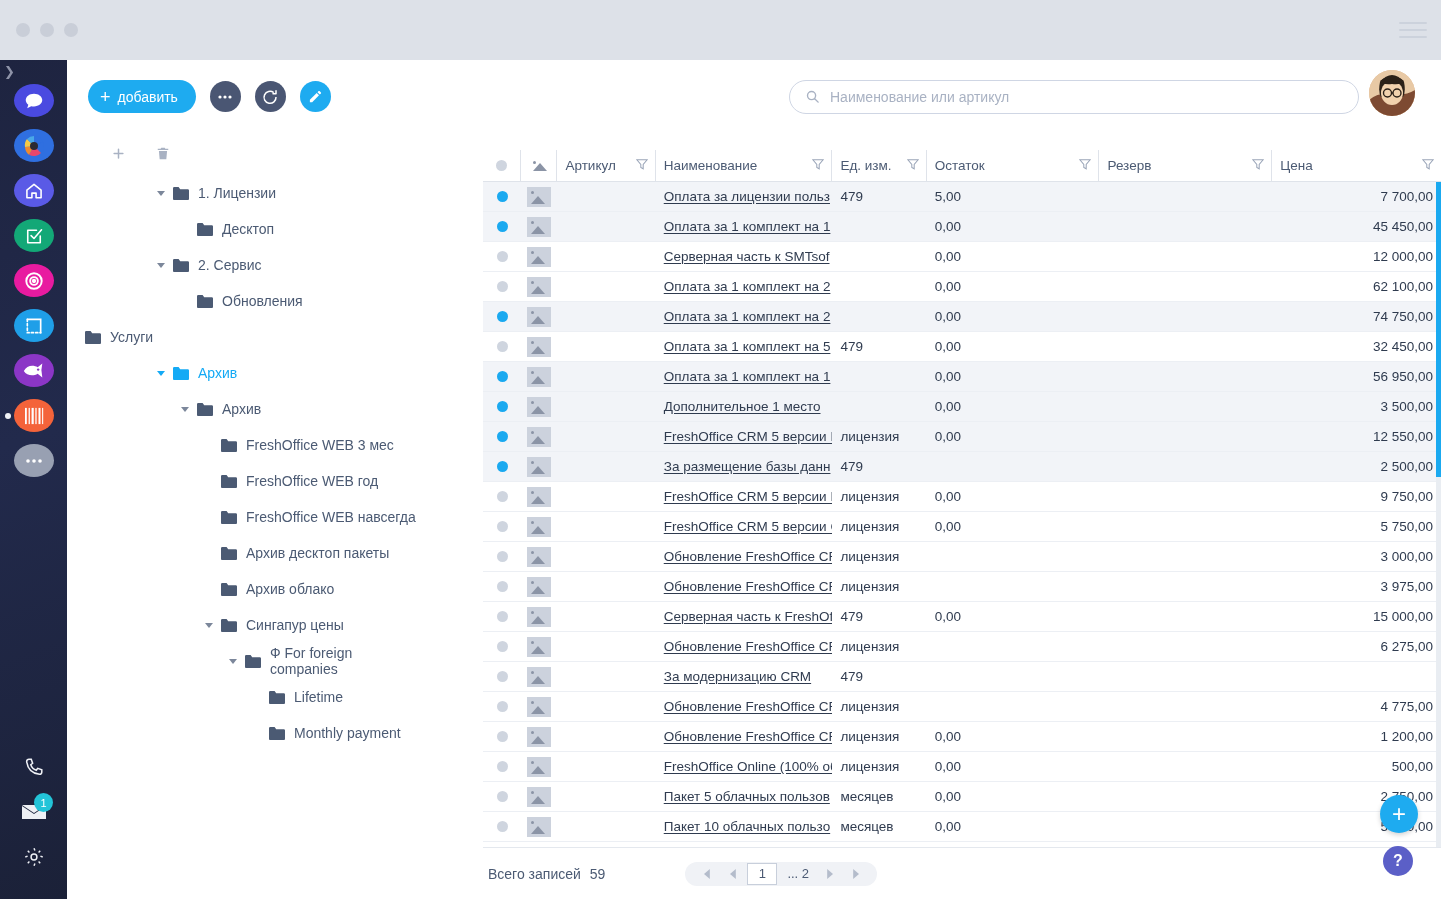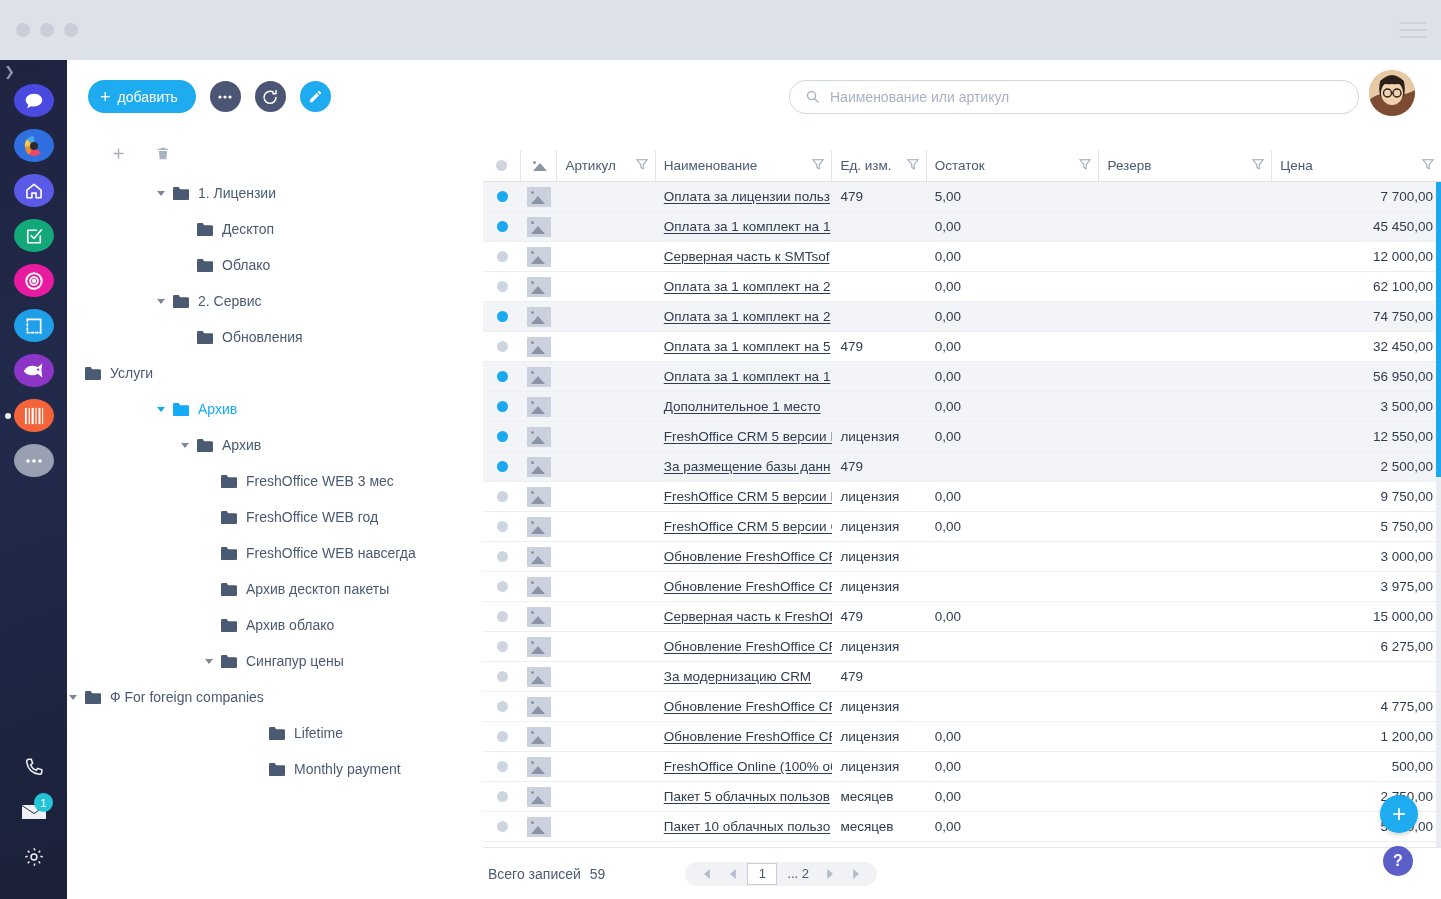--- a/index.html
+++ b/index.html
@@ -486,45 +486,36 @@
           </div>
           <div class="tree-row" style="padding-left: 112px; text-align: center;">
             <span class="caret"></span>
             <span class="folder">
               <svg width="16" height="13" viewBox="0 0 16 13" fill="#4b5a73">
                 <path d="M0 1.3 C0 0.6 0.5 0 1.2 0 L5.6 0 L7.2 2.2 L14.8 2.2 C15.5 2.2 16 2.8 16 3.5 L16 11.7 C16 12.4 15.5 13 14.8 13 L1.2 13 C0.5 13 0 12.4 0 11.7 Z"></path>
               </svg>
             </span>
             <span>Десктоп</span>
           </div>
+          <div class="tree-row" style="padding-left: 88px;">
+            <span class="caret open"></span>
+            <span class="folder">
+              <svg width="16" height="13" viewBox="0 0 16 13" fill="#4b5a73">
+                <path d="M0 1.3 C0 0.6 0.5 0 1.2 0 L5.6 0 L7.2 2.2 L14.8 2.2 C15.5 2.2 16 2.8 16 3.5 L16 11.7 C16 12.4 15.5 13 14.8 13 L1.2 13 C0.5 13 0 12.4 0 11.7 Z"></path>
+              </svg>
+            </span>
+            <span>2. Сервис</span>
+          </div>
           <div class="tree-row" style="padding-left: 112px;">
             <span class="caret"></span>
             <span class="folder">
               <svg width="16" height="13" viewBox="0 0 16 13" fill="#4b5a73">
                 <path d="M0 1.3 C0 0.6 0.5 0 1.2 0 L5.6 0 L7.2 2.2 L14.8 2.2 C15.5 2.2 16 2.8 16 3.5 L16 11.7 C16 12.4 15.5 13 14.8 13 L1.2 13 C0.5 13 0 12.4 0 11.7 Z"></path>
               </svg>
             </span>
-            <span>Облако</span>
-          </div>
-          <div class="tree-row" style="padding-left: 88px;">
-            <span class="caret open"></span>
-            <span class="folder">
-              <svg width="16" height="13" viewBox="0 0 16 13" fill="#4b5a73">
-                <path d="M0 1.3 C0 0.6 0.5 0 1.2 0 L5.6 0 L7.2 2.2 L14.8 2.2 C15.5 2.2 16 2.8 16 3.5 L16 11.7 C16 12.4 15.5 13 14.8 13 L1.2 13 C0.5 13 0 12.4 0 11.7 Z"></path>
-              </svg>
-            </span>
-            <span>2. Сервис</span>
-          </div>
-          <div class="tree-row" style="padding-left: 112px;">
-            <span class="caret"></span>
-            <span class="folder">
-              <svg width="16" height="13" viewBox="0 0 16 13" fill="#4b5a73">
-                <path d="M0 1.3 C0 0.6 0.5 0 1.2 0 L5.6 0 L7.2 2.2 L14.8 2.2 C15.5 2.2 16 2.8 16 3.5 L16 11.7 C16 12.4 15.5 13 14.8 13 L1.2 13 C0.5 13 0 12.4 0 11.7 Z"></path>
-              </svg>
-            </span>
             <span>Обновления</span>
           </div>
           <div class="tree-row" style="">
             <span class="caret"></span>
             <span class="folder">
               <svg width="16" height="13" viewBox="0 0 16 13" fill="#4b5a73">
                 <path d="M0 1.3 C0 0.6 0.5 0 1.2 0 L5.6 0 L7.2 2.2 L14.8 2.2 C15.5 2.2 16 2.8 16 3.5 L16 11.7 C16 12.4 15.5 13 14.8 13 L1.2 13 C0.5 13 0 12.4 0 11.7 Z"></path>
               </svg>
             </span>
             <span>Услуги</span>
@@ -594,21 +585,21 @@
           </div>
           <div class="tree-row" style="padding-left: 136px;">
             <span class="caret open"></span>
             <span class="folder">
               <svg width="16" height="13" viewBox="0 0 16 13" fill="#4b5a73">
                 <path d="M0 1.3 C0 0.6 0.5 0 1.2 0 L5.6 0 L7.2 2.2 L14.8 2.2 C15.5 2.2 16 2.8 16 3.5 L16 11.7 C16 12.4 15.5 13 14.8 13 L1.2 13 C0.5 13 0 12.4 0 11.7 Z"></path>
               </svg>
             </span>
             <span>Сингапур цены</span>
           </div>
-          <div class="tree-row" style="">
+          <div class="tree-row" style="padding-left: 160px;">
             <span class="caret open"></span>
             <span class="folder">
               <svg width="16" height="13" viewBox="0 0 16 13" fill="#4b5a73">
                 <path d="M0 1.3 C0 0.6 0.5 0 1.2 0 L5.6 0 L7.2 2.2 L14.8 2.2 C15.5 2.2 16 2.8 16 3.5 L16 11.7 C16 12.4 15.5 13 14.8 13 L1.2 13 C0.5 13 0 12.4 0 11.7 Z"></path>
               </svg>
             </span>
             <span>Ф For foreign companies</span>
           </div>
           <div class="tree-row" style="padding-left: 184px;">
             <span class="caret"></span>

